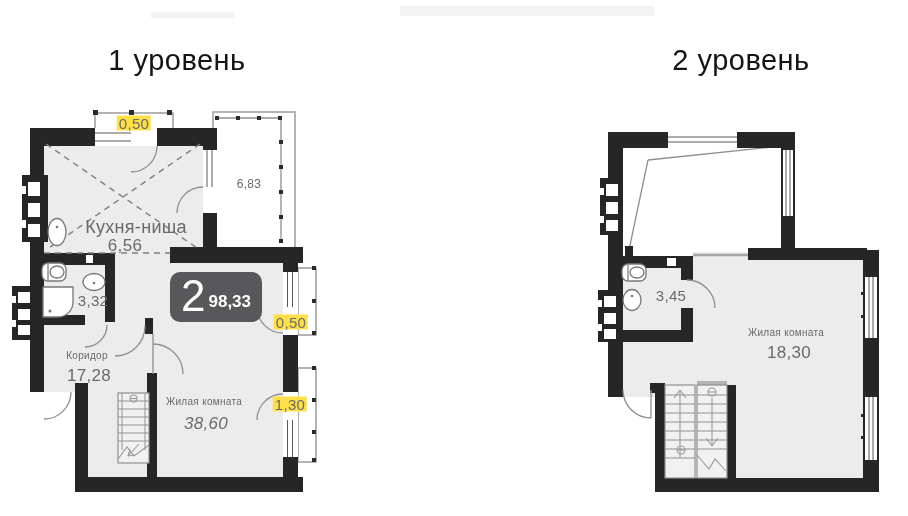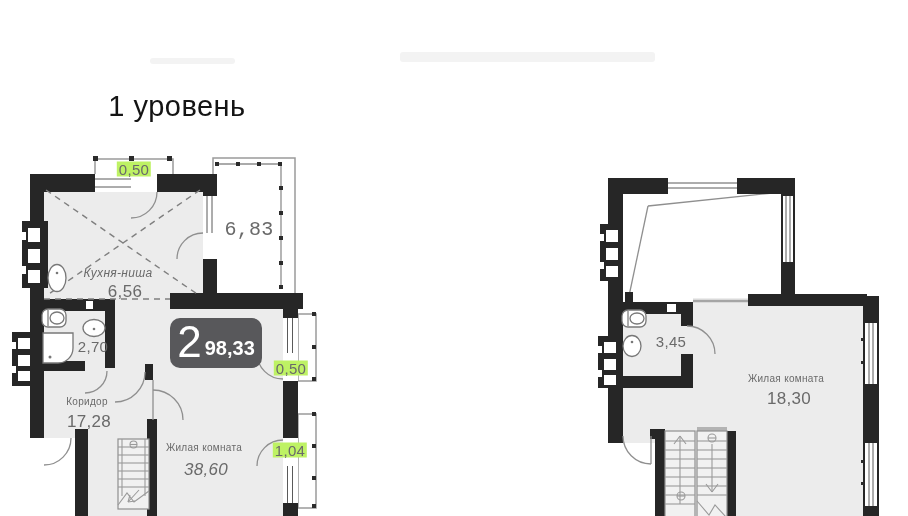--- a/index.html
+++ b/index.html
@@ -1,43 +1,43 @@
 <!DOCTYPE html>
 <html><head>
 <meta charset="utf-8">
 <style>
   html,body{margin:0;padding:0;background:#ffffff;width:908px;height:516px;overflow:hidden;
     font-family:"Liberation Sans","DejaVu Sans",sans-serif;}
-  #stage{position:relative;width:908px;height:452px;background:#fff;margin-top:46px;}
+  #stage{position:relative;width:908px;height:452px;background:#fff;}
   svg{position:absolute;left:0;top:0;}
   
   .w{fill:#262626;}
   .fl{fill:#ececec;}
   .wt{fill:#ffffff;}
   .bal{fill:#ffffff;stroke:#9a9a9a;stroke-width:1.5;}
   .ln{stroke:#8f8f8f;stroke-width:1.3;fill:none;}
   .wl{stroke:#5a5a5a;stroke-width:1;fill:none;}
   .dash{stroke:#7f7f7f;stroke-width:1.4;fill:none;stroke-dasharray:6 5;}
   .st{fill:#f1f1f1;stroke:#8f8f8f;stroke-width:1.2;}
   .sl{stroke:#9a9a9a;stroke-width:1.1;fill:none;}
   .fx{fill:#ffffff;stroke:#787878;stroke-width:1.3;}
   .dot{fill:#787878;stroke:none;}
   .sq{fill:#2b2b2b;stroke:none;}
   
   .lbl{position:absolute;transform:translate(-50%,-50%);color:#6a6a6a;white-space:nowrap;
     line-height:1;letter-spacing:.3px;}
   .name{font-size:10px;}
   .num{font-size:17px;}
-  .dim{font-size:15px;background:#bef264;padding:0 2px;}
+  .dim{font-size:15px;background:#fde047;padding:0 2px;}
   .title{position:absolute;transform:translate(-50%,-50%);font-size:29px;color:#141414;
     white-space:nowrap;letter-spacing:.5px;}
   #badge{position:absolute;left:170px;top:272px;width:92px;height:50px;background:#58585b;
     border-radius:10px;display:flex;align-items:center;justify-content:center;color:#fff;}
   #badge .rooms{font-size:44px;font-weight:500;line-height:1;margin-top:-3px;}
-  #badge .area{font-size:20px;font-weight:700;margin-left:3px;margin-top:10px;}
+  #badge .area{font-size:17px;font-weight:700;margin-left:3px;margin-top:10px;}
   .smudge{position:absolute;background:#f3f3f3;border-radius:3px;}
 </style>
 </head>
 <body>
 
 <div id="stage">
 
   <div class="smudge" style="left:150px;top:12px;width:85px;height:6px;"></div>
   <div class="smudge" style="left:400px;top:6px;width:255px;height:10px;"></div>
 
@@ -280,32 +280,33 @@
         <ellipse class="fx" cx="637" cy="272.5" rx="7" ry="5.5"></ellipse>
       </g>
       <g>
         <ellipse class="fx" cx="632" cy="300" rx="9" ry="10.5"></ellipse>
         <circle class="dot" cx="632" cy="296" r="1.3"></circle>
       </g>
     </g>
   </svg>
 
   <div class="title" style="left:177px;top:60px;">1 уровень</div>
+  <div class="title" style="left:741px;top:60px;">2 уровень</div>
 
   <div class="lbl dim" style="left:134px;top:123px;">0,50</div>
-  <div class="lbl name" style="left:118px;top:227px;font-size:12px;font-style:italic;">Кухня-ниша</div>
+  <div class="lbl name" style="left:136px;top:227px;font-size:18px;">Кухня-ниша</div>
   <div class="lbl num" style="left:125px;top:245px;text-align:right;">6,56</div>
-  <div class="lbl num" style="left:249px;top:184px;font-size:20px;font-family:Liberation Mono, monospace;">6,83</div>
-  <div class="lbl dim" style="left:93px;top:300px;background:none;">2,70</div>
+  <div class="lbl num" style="left:249px;top:184px;font-size:12px;">6,83</div>
+  <div class="lbl dim" style="left:93px;top:300px;background:none;">3,32</div>
   <div class="lbl name" style="left:87px;top:356px;">Коридор</div>
   <div class="lbl num" style="left:89px;top:375px;">17,28</div>
   <div class="lbl name" style="left:204px;top:402px;">Жилая комната</div>
   <div class="lbl num" style="left:206px;top:423px;font-style:italic;">38,60</div>
   <div class="lbl dim" style="left:291px;top:322px;">0,50</div>
-  <div class="lbl dim" style="left:290px;top:404px;">1,04</div>
+  <div class="lbl dim" style="left:290px;top:404px;">1,30</div>
 
   <div id="badge">
     <span class="rooms">2</span>
     <span class="area">98,33</span>
   </div>
 
   <div class="lbl dim" style="left:671px;top:295px;background:none;">3,45</div>
   <div class="lbl name" style="left:786px;top:333px;">Жилая комната</div>
   <div class="lbl num" style="left:789px;top:352px;">18,30</div>
 

